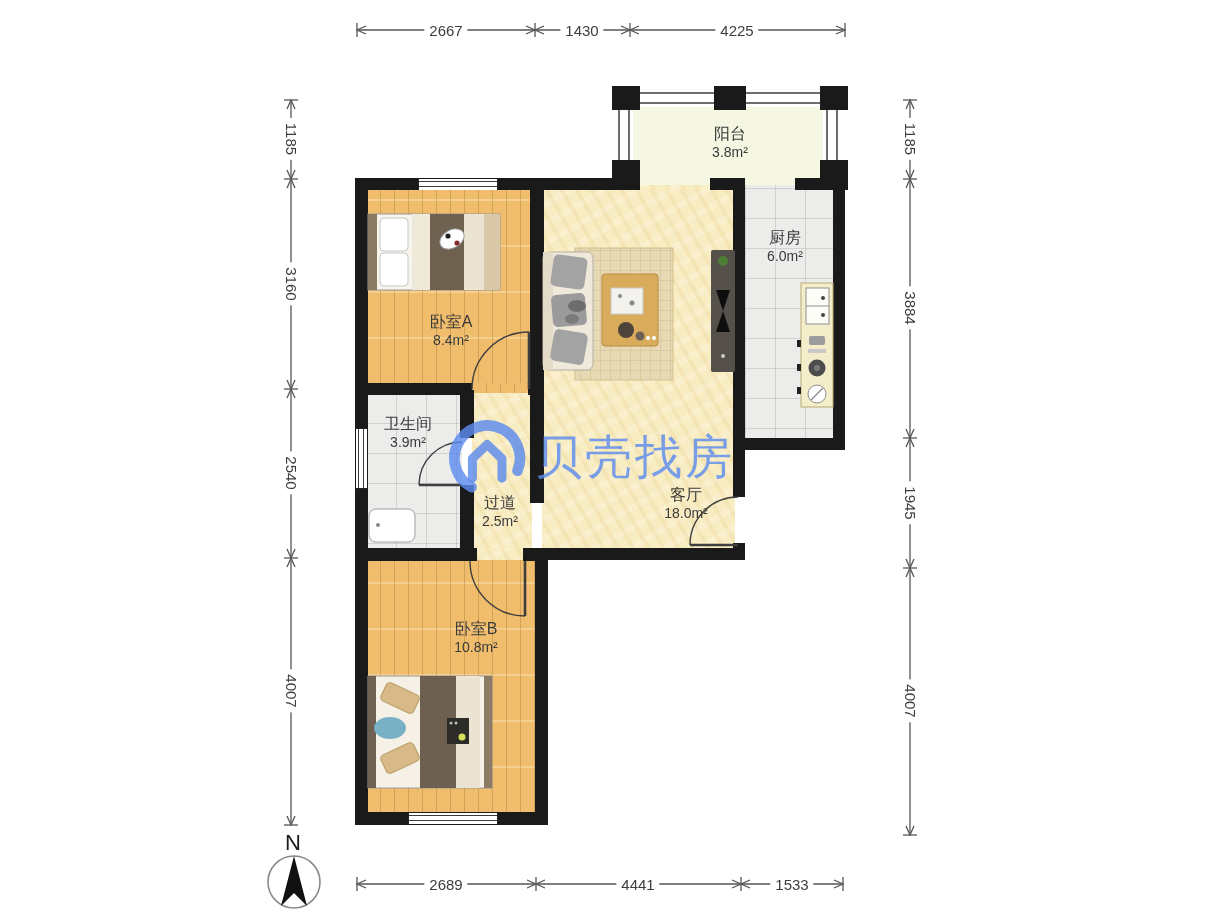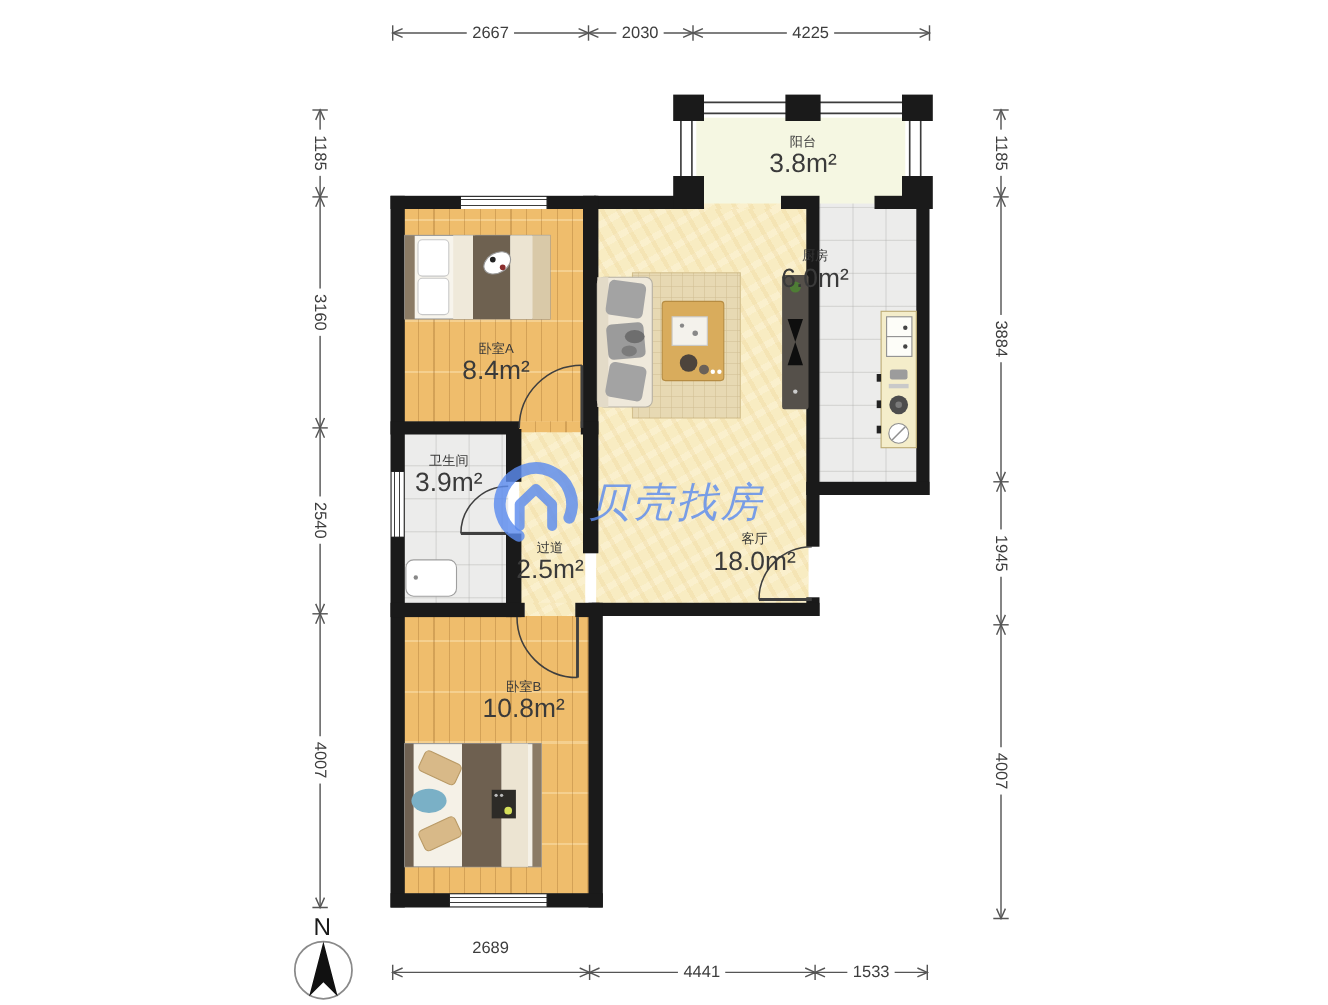--- a/index.html
+++ b/index.html
@@ -23,29 +23,29 @@
   .win{position:absolute;z-index:4;}
   .win.h{background:linear-gradient(to bottom,#fff 0,#fff 2px,#3c3c3c 2px,#3c3c3c 3px,#fff 3px,#fff 7px,#3c3c3c 7px,#3c3c3c 8px,#fff 8px);
          border-left:1px solid #222;border-right:1px solid #222;}
   .win.v{background:linear-gradient(to right,#fff 0,#fff 2px,#3c3c3c 2px,#3c3c3c 3px,#fff 3px,#fff 7px,#3c3c3c 7px,#3c3c3c 8px,#fff 8px);
          border-top:1px solid #222;border-bottom:1px solid #222;}
   
   svg.overlay{position:absolute;left:0;top:0;z-index:4;}
   
   .rlabel{position:absolute;transform:translate(-50%,-50%);text-align:center;color:#3a3a3a;
           z-index:5;line-height:1.18;white-space:nowrap;}
-  .rlabel .nm{font-size:12px;}
-  .rlabel .ar{font-size:24px;}
+  .rlabel .nm{font-size:16px;}
+  .rlabel .ar{font-size:14px;}
   .dim{position:absolute;font-size:15px;color:#3d3d3d;background:#fff;padding:0 5px;
        transform:translate(-50%,-50%);z-index:5;white-space:nowrap;}
   .dim.v{transform:translate(-50%,-50%) rotate(90deg);}
   
   #wm{position:absolute;left:447px;top:419px;z-index:7;display:flex;align-items:center;
       color:rgba(92,139,238,.82);}
-  #wm .wm-text{font-size:37px;letter-spacing:3px;margin-left:6px;line-height:1;font-style:italic;}
+  #wm .wm-text{font-size:47px;letter-spacing:3px;margin-left:6px;line-height:1;}
   
   #north-label{position:absolute;left:293px;top:843px;transform:translate(-50%,-50%);
       font-size:22px;color:#1a1a1a;z-index:5;}
 </style>
 </head>
 <body>
 
 <div id="stage">
 
   <div class="floor wood" style="left:366px;top:188px;width:166px;height:197px;"></div>
@@ -262,21 +262,21 @@
   <div class="wall" style="left:355px;top:812px;width:193px;height:13px;"></div>
 
   <div class="win h" style="left:418px;top:179px;width:78px;height:11px;"></div>
   <div class="win v" style="left:356px;top:428px;width:11px;height:59px;"></div>
   <div class="win h" style="left:408px;top:813px;width:88px;height:11px;"></div>
 
   <div class="rlabel" style="left:730px;top:143px;">
     <div class="nm">阳台</div>
     <div class="ar">3.8m²</div>
   </div>
-  <div class="rlabel" style="left:741px;top:247px;">
+  <div class="rlabel" style="left:785px;top:247px;">
     <div class="nm">厨房</div>
     <div class="ar">6.0m²</div>
   </div>
   <div class="rlabel" style="left:451px;top:331px;">
     <div class="nm">卧室A</div>
     <div class="ar">8.4m²</div>
   </div>
   <div class="rlabel" style="left:408px;top:433px;">
     <div class="nm">卫生间</div>
     <div class="ar">3.9m²</div>
@@ -288,23 +288,23 @@
   <div class="rlabel" style="left:638px;top:504px;margin-left:48px;">
     <div class="nm">客厅</div>
     <div class="ar">18.0m²</div>
   </div>
   <div class="rlabel" style="left:476px;top:638px;">
     <div class="nm">卧室B</div>
     <div class="ar">10.8m²</div>
   </div>
 
   <div class="dim" style="left:446px;top:30px;text-align:center;">2667</div>
-  <div class="dim" style="left:582px;top:30px;">2030</div>
+  <div class="dim" style="left:582px;top:30px;">1430</div>
   <div class="dim" style="left:737px;top:30px;">4225</div>
-  <div class="dim" style="left:446px;top:862px;">2689</div>
+  <div class="dim" style="left:446px;top:884px;">2689</div>
   <div class="dim" style="left:638px;top:884px;">4441</div>
   <div class="dim" style="left:792px;top:884px;text-align:right;">1533</div>
   <div class="dim v" style="left:291px;top:139px;">1185</div>
   <div class="dim v" style="left:291px;top:284px;">3160</div>
   <div class="dim v" style="left:291px;top:473px;">2540</div>
   <div class="dim v" style="left:291px;top:691px;">4007</div>
   <div class="dim v" style="left:910px;top:139px;">1185</div>
   <div class="dim v" style="left:910px;top:308px;">3884</div>
   <div class="dim v" style="left:910px;top:503px;">1945</div>
   <div class="dim v" style="left:910px;top:701px;">4007</div>

